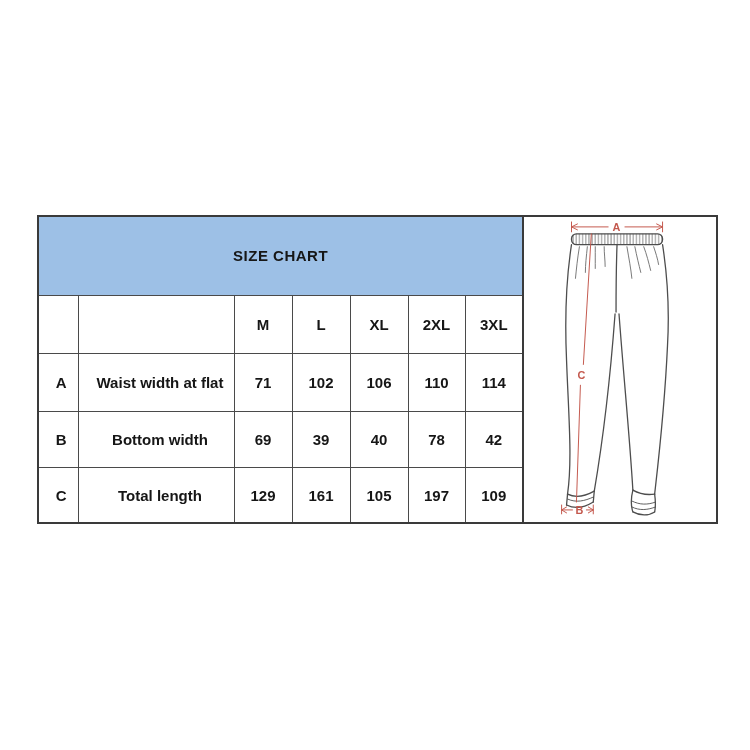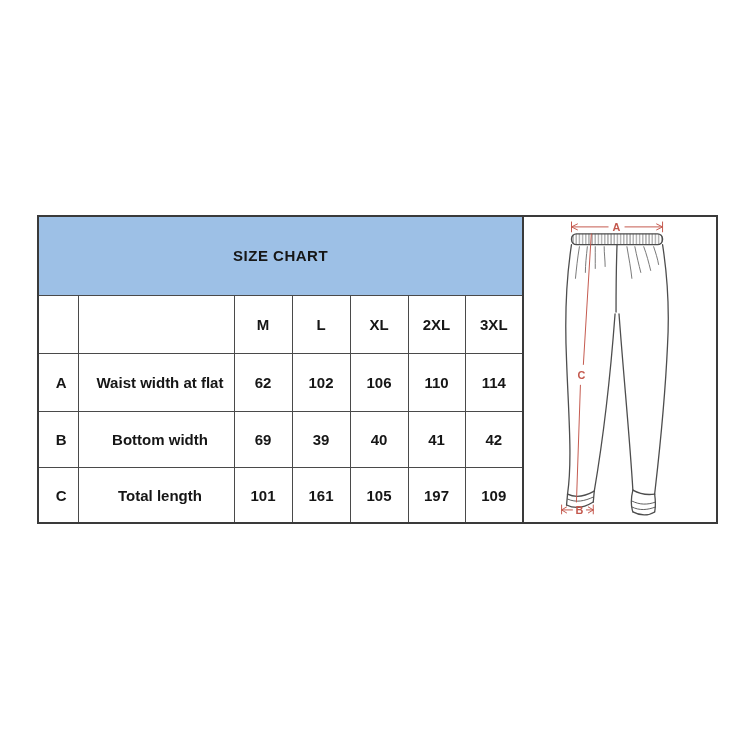--- a/index.html
+++ b/index.html
@@ -82,39 +82,39 @@
           <td></td>
           <td>M</td>
           <td>L</td>
           <td>XL</td>
           <td>2XL</td>
           <td>3XL</td>
         </tr>
         <tr class="r-a">
           <td class="key-cell">A</td>
           <td class="label-cell">Waist width at flat</td>
-          <td>62</td>
+          <td>71</td>
           <td>102</td>
           <td>106</td>
           <td>110</td>
           <td>114</td>
         </tr>
         <tr class="r-b">
           <td class="key-cell">B</td>
           <td class="label-cell">Bottom width</td>
           <td>69</td>
           <td>39</td>
           <td>40</td>
-          <td>41</td>
+          <td>78</td>
           <td>42</td>
         </tr>
         <tr class="r-c">
           <td class="key-cell">C</td>
           <td class="label-cell">Total length</td>
-          <td>101</td>
+          <td>129</td>
           <td>161</td>
           <td>105</td>
           <td>197</td>
           <td>109</td>
         </tr>
       </tbody>
     </table>
 
     <div class="figure">
       <svg viewBox="0 0 194 308" preserveAspectRatio="none">

